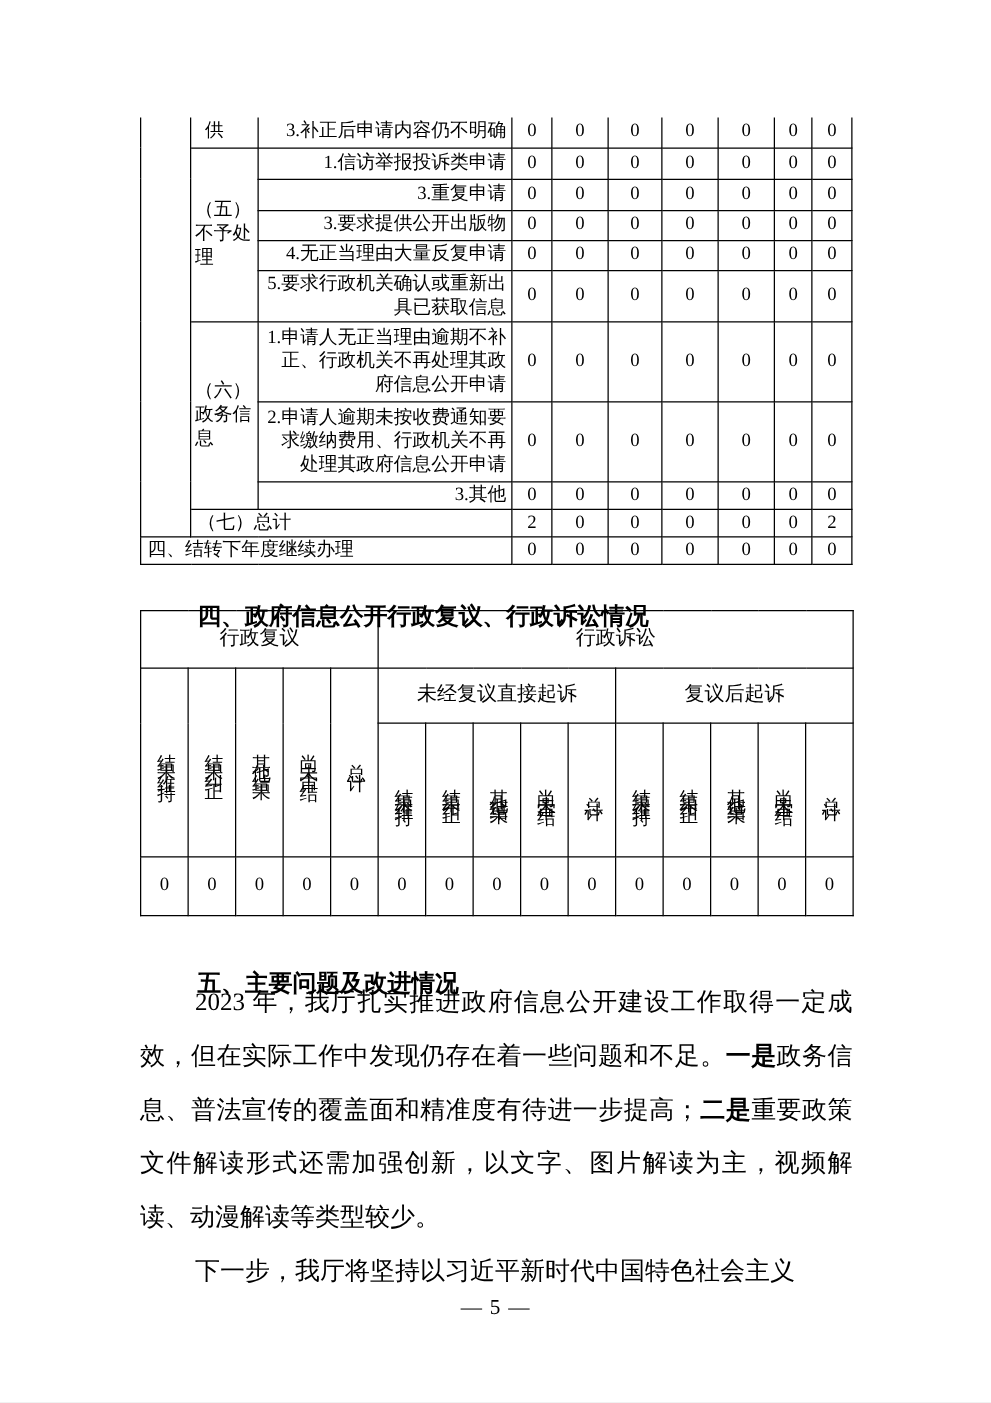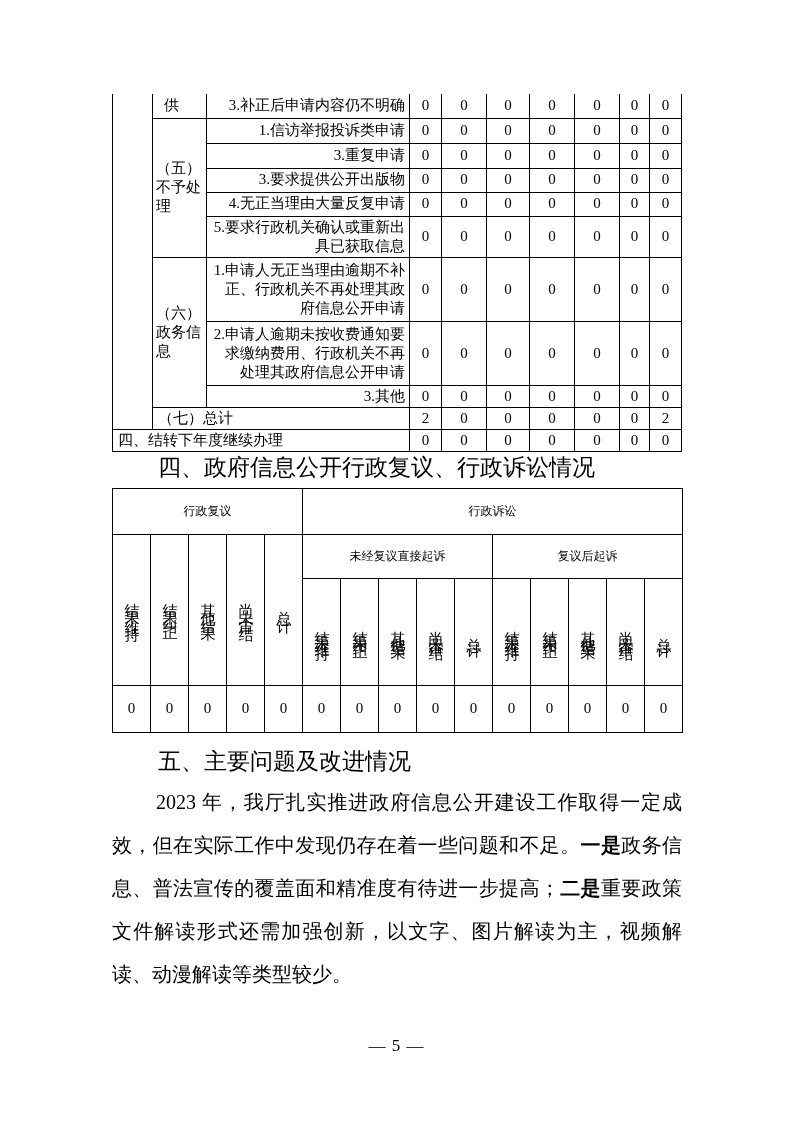--- a/index.html
+++ b/index.html
@@ -18,29 +18,29 @@
   #table1 tr:first-child td{border-top:0;}
   #table1 td.spacer{border-top:0;}
   #table1 td.grp{padding:1px 3px;text-align:left;}
   #table1 td.gpad{padding-left:11px;}
   #table1 td.item{text-align:right;padding-left:5px;}
   #table1 td.rowlabel{text-align:left;padding-left:5px;}
 
   
   #table2{position:absolute;top:488px;left:0;border:1px solid #000;}
   #table2 td{text-align:center;}
-  .hdr{font-size:12px;}
+  .hdr{font-size:16px;}
   .vcell{padding:3px 0;}
   .vtext{writing-mode:vertical-rl;text-orientation:upright;display:inline-block;
          font-size:15px;letter-spacing:5px;line-height:1;}
   .vtall .vtext{letter-spacing:8px;}
 
   
   .sec-heading{position:absolute;left:0;width:570px;font-family:"Liberation Sans",sans-serif;
-               font-weight:normal;font-size:23px;line-height:30px;padding-left:46px;box-sizing:border-box;}
+               font-weight:bold;font-size:19px;line-height:30px;padding-left:46px;box-sizing:border-box;margin-top:27px;}
   #heading4{top:452px;}
   #heading5{top:746px;}
   #bodytext{position:absolute;top:781px;left:0;width:570px;}
   .body-para{margin:0;font-size:20px;line-height:43px;text-align:justify;
              text-indent:44px;font-family:"Liberation Serif",serif;}
   .body-para b{font-weight:bold;margin-top:28px;}
 
   .page-num{position:absolute;top:1036px;left:0;width:100%;text-align:center;
             font-size:17px;letter-spacing:1px;}
 </style>
@@ -244,17 +244,18 @@
             <td class="num">0</td>
             <td class="num">0</td>
           </tr>
     </tbody>
       </table>
 
     <div id="heading5" class="sec-heading">五、主要问题及改进情况</div>
 
     <div id="bodytext">
       <p class="body-para"><span>2023 年，我厅扎实推进政府信息公开建设工作取得一定成效，但在实际工作中发现仍存在着一些问题和不足。</span><b>一是</b><span>政务信息、普法宣传的覆盖面和精准度有待进一步提高；</span><b>二是</b><span>重要政策文件解读形式还需加强创新，以文字、图片解读为主，视频解读、动漫解读等类型较少。</span></p>
+      <p class="body-para">下一步，我厅将坚持以习近平新时代中国特色社会主义</p>
     </div>
   </div>
 
   <div class="page-num">— 5 —</div>
 </div>
 
 </body></html>

